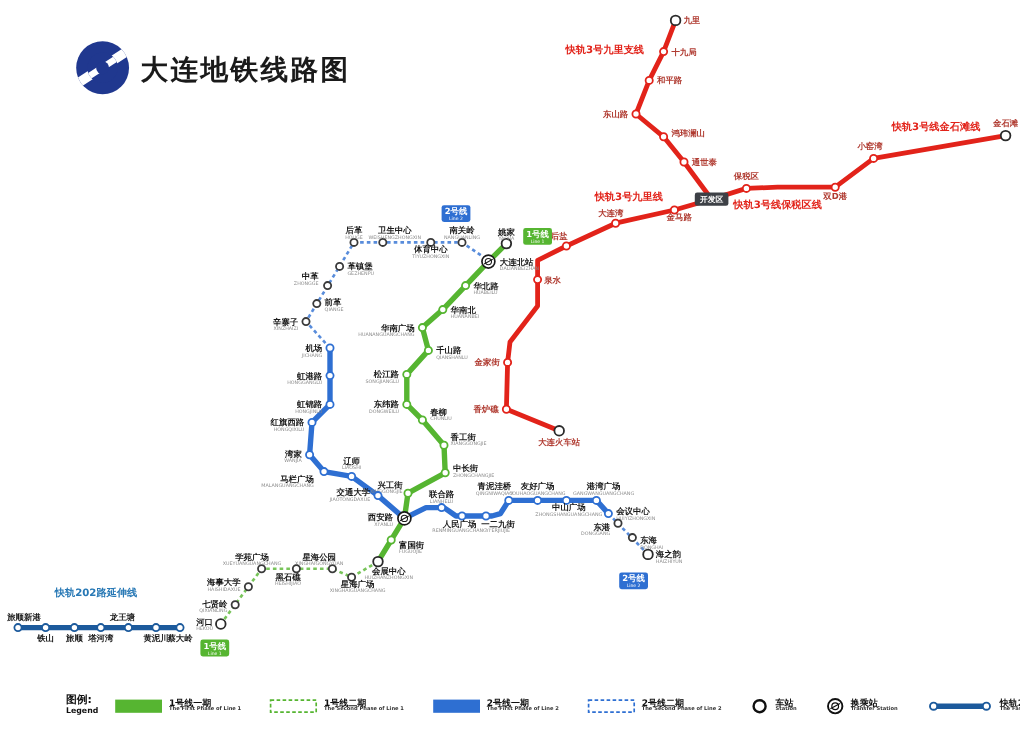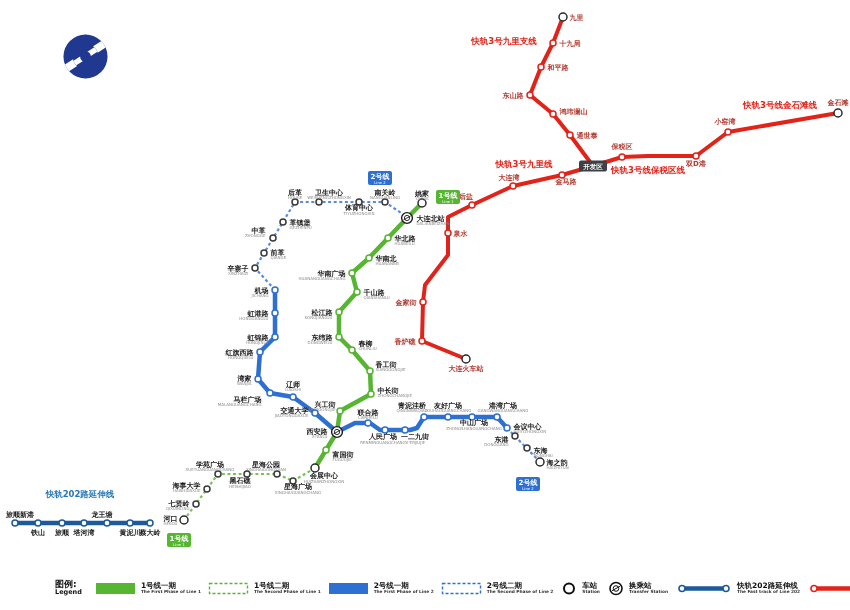--- a/index.html
+++ b/index.html
@@ -38,20 +38,21 @@
         <g clip-path="url(#c1)">
           <rect x="-26" y="-4.5" width="52" height="8" fill="#fff" transform="rotate(-33)"></rect>
         </g>
         <circle cx="0" cy="0" r="13" fill="#20388f"></circle>
         <g clip-path="url(#c2)">
           <rect x="-15" y="-3" width="30" height="5.5" fill="#fff" transform="rotate(-33)"></rect>
         </g>
         <circle cx="0" cy="0" r="5.5" fill="#20388f"></circle>
       </svg>
     </span>
+    <h1>大连地铁线路图</h1>
   </div>
 
   <svg id="map" width="850" height="575" viewBox="0 0 850 575">
       <polyline points="422,203 407,218 388,238 369,258 352,273 357,292 339,312 339,337 352,350 370,371 371,394 340,411 337,432 326,450 315,468" fill="none" stroke="#56b531" stroke-width="4.5" stroke-linejoin="round" stroke-linecap="round"></polyline>
       <polyline points="315,468 293,481 277,474 218,474 184,520" fill="none" stroke="#56b531" stroke-width="2.2" stroke-linejoin="round" stroke-linecap="butt" stroke-dasharray="3,2.6" stroke-opacity="0.8"></polyline>
       <polyline points="275,290 275,337 260,352 258,379 270,393 293,397 315,413 337,432 355,423 370,423 380,430 410,430 417,428 424,417 497,417 507,428" fill="none" stroke="#2e6fd2" stroke-width="4.5" stroke-linejoin="round" stroke-linecap="round"></polyline>
       <polyline points="275,290 255,268 295,202 385,202 407,217" fill="none" stroke="#2e6fd2" stroke-width="2.2" stroke-linejoin="round" stroke-linecap="butt" stroke-dasharray="3,2.6" stroke-opacity="0.8"></polyline>
       <polyline points="507,428 540,462" fill="none" stroke="#2e6fd2" stroke-width="2.2" stroke-linejoin="round" stroke-linecap="butt" stroke-dasharray="3,2.6" stroke-opacity="0.8"></polyline>
       <polyline points="15,523 150,523" fill="none" stroke="#1c5a9c" stroke-width="4.5" stroke-linejoin="round" stroke-linecap="round"></polyline>
       <polyline points="466,359 422,341 423,302 425,285 448,255 448,217 472,205 513,186 562,175 593,166" fill="none" stroke="#e2231a" stroke-width="4" stroke-linejoin="round" stroke-linecap="round"></polyline>
@@ -431,21 +432,21 @@
         <text x="179" y="540.5" text-anchor="middle" font-size="7" font-weight="bold" fill="#fff">1号线</text>
         <text x="179" y="545.5" text-anchor="middle" font-size="3.8" fill="#fff">Line 1</text>
       </g>
     </svg>
 
   <div class="legend">
     <div class="lg-head">
       <span class="zh">图例:</span>
       <span class="en">Legend</span>
     </div>
-    <div class="legend" style="position:static;display:flex;gap:7px" id="legend-items">
+    <div class="legend" style="position:static;display:flex;gap:23px" id="legend-items">
         <div class="lg-item">
           <svg width="42" height="18">
             <rect x="1" y="4" width="39" height="11" fill="#56b531"></rect>
           </svg>
           <div class="lg-text">
             <span class="zh">1号线一期</span>
             <span class="en">The First Phase of Line 1</span>
           </div>
         </div>
         <div class="lg-item">

